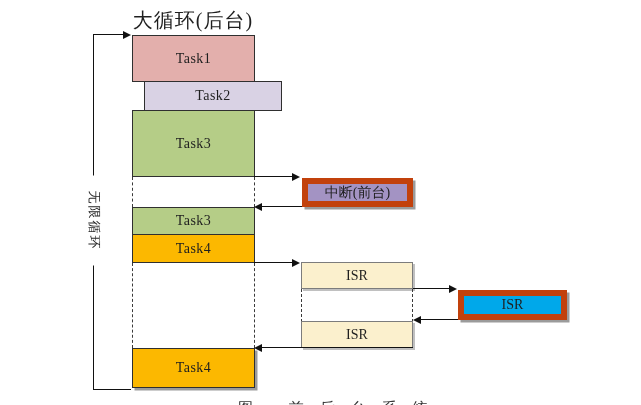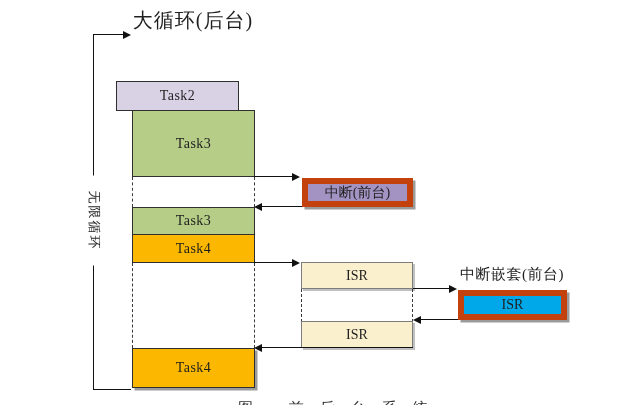--- a/index.html
+++ b/index.html
@@ -43,21 +43,24 @@
 <div class="canvas">
 
   <div class="abs title" style="left:118px;top:7px;width:150px;text-align:center;">大循环(后台)</div>
 
   <div class="abs vline" style="left:93px;top:35px;height:355px;"></div>
   <div class="abs hline" style="left:93px;top:34px;width:31px;"></div>
   <div class="abs ah ah-r" style="left:123px;top:31px;"></div>
   <div class="abs hline" style="left:93px;top:389px;width:38px;"></div>
   <div class="abs looplabel" style="left:49px;top:212px;width:90px;height:17px;">无限循环</div>
 
-  <div class="abs taskbox" style="left: 116px; top: 81px; width: 123px; height: 30px; background: rgb(217, 210, 228);">
+  <div class="abs taskbox" style="left: 132px; top: 35px; width: 123px; height: 47px; background: rgb(227, 175, 172);">
+    <span>Task1</span>
+  </div>
+  <div class="abs taskbox" style="left: 144px; top: 81px; width: 138px; height: 30px; background: rgb(217, 210, 228);">
     <span>Task2</span>
   </div>
   <div class="abs taskbox" style="left: 132px; top: 110px; width: 123px; height: 67px; background: rgb(181, 205, 135);">
     <span>Task3</span>
   </div>
 
   <div class="abs vdash" style="left:132px;top:177px;height:30px;"></div>
   <div class="abs vdash" style="left:254px;top:177px;height:30px;"></div>
 
   <div class="abs taskbox" style="left: 132px; top: 207px; width: 123px; height: 28px; background: rgb(181, 205, 135);">
@@ -80,21 +83,20 @@
 
   <div class="abs sidebox isrbox" style="left: 301px; top: 262px; width: 112px; height: 27px; background: rgb(251, 240, 205);">
     <span>ISR</span>
   </div>
   <div class="abs vdash" style="left:301px;top:289px;height:33px;"></div>
   <div class="abs vdash" style="left:412px;top:289px;height:33px;"></div>
   <div class="abs sidebox isrbox" style="left: 301px; top: 321px; width: 112px; height: 27px; background: rgb(251, 240, 205);">
     <span>ISR</span>
   </div>
 
-  <div class="abs nestedtitle" style="left:437px;top:265px;width:150px;">中断嵌套(前台)</div>
   <div class="abs sidebox shadowed" style="left: 458px; top: 290px; width: 109px; height: 30px; background: rgb(0, 168, 234);">
     <span>ISR</span>
   </div>
 
   <div class="abs hline" style="left:254px;top:176px;width:39px;"></div>
   <div class="abs ah ah-r" style="left:292px;top:173px;"></div>
 
   <div class="abs hline" style="left:261px;top:206px;width:41px;"></div>
   <div class="abs ah ah-l" style="left:254px;top:203px;"></div>
 

